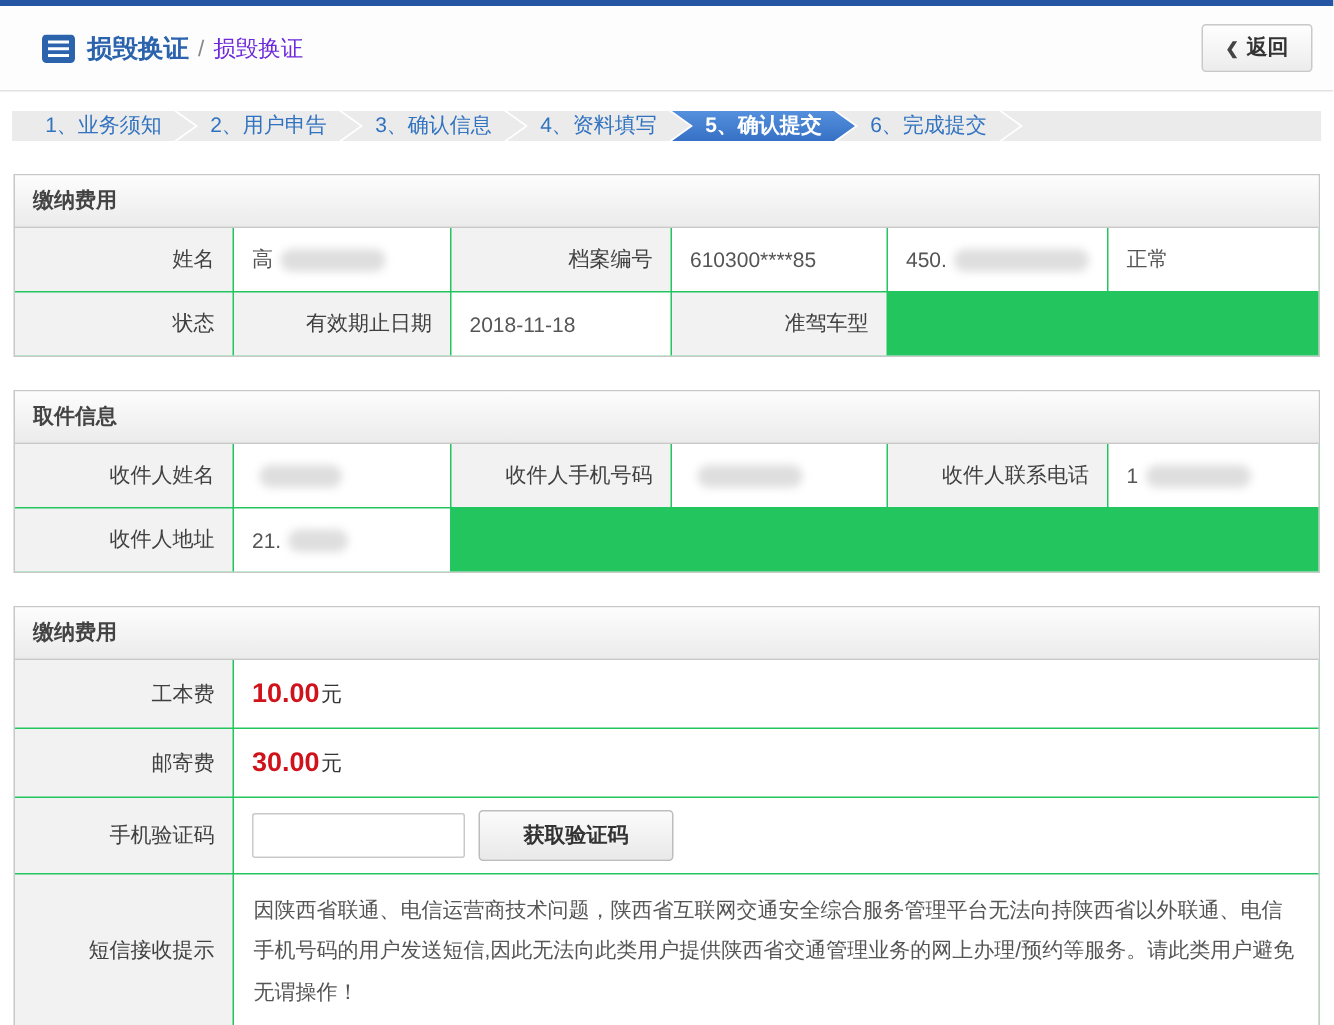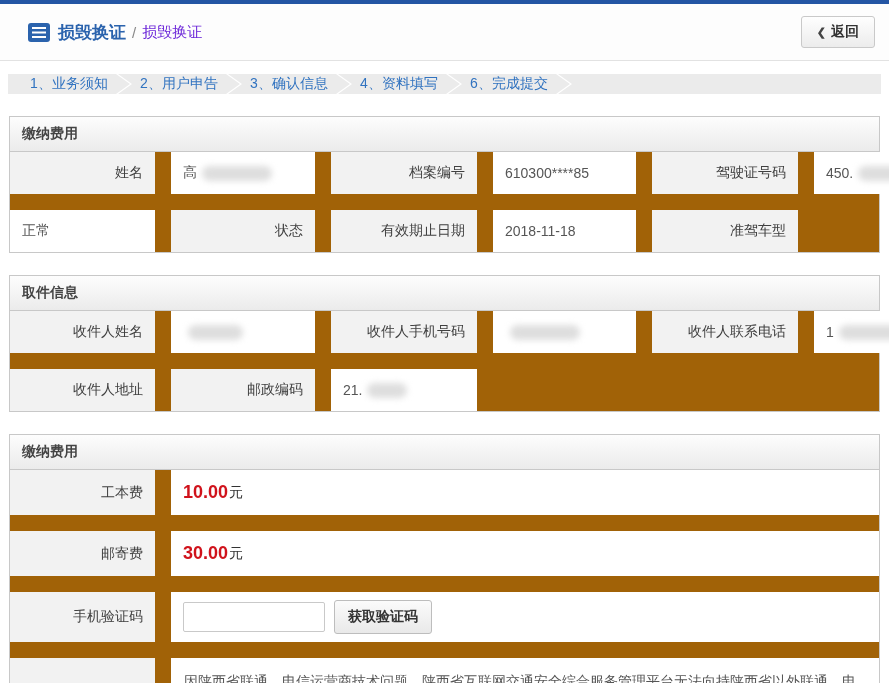--- a/index.html
+++ b/index.html
@@ -56,21 +56,21 @@
   }
 
   
   .panel { margin: 22px 9px 0 9px; border: 1px solid #c8c8c8; }
   .panel-title {
     padding: 8px 12px; font-weight: bold; color: #444; font-size: 14px;
     background: linear-gradient(#fdfdfd, #ebebeb);
     border-bottom: 1px solid #c8c8c8;
   }
   .grid {
-    display: grid; background: #a16207; gap: 16px;
+    display: grid; background: #22c55e; gap: 1px;
     grid-template-columns: 145px 144px 146px 143px 146px 1fr;
   }
   .cell { display: flex; align-items: center; min-height: 42px; padding: 8px 12px; }
   .cell.label { background: #f2f2f2; justify-content: flex-end; text-align: right; color: #404040; }
   .cell.value { background: #ffffff; color: #555; }
   .span3 { grid-column: span 3; }
   .span5 { grid-column: span 5; }
   .tall { min-height: 45px; }
 
   .blob {
@@ -84,21 +84,21 @@
   .fee-unit { color: #333; font-size: 14px; margin-left: 1px; }
 
   .code-input {
     width: 142px; height: 30px; border: 1px solid #c9c9c9; border-radius: 2px;
     padding: 0 8px; font-size: 14px; margin-right: 9px;
     font-family: "Liberation Sans", sans-serif;
   }
   .code-btn {
     background: linear-gradient(#fbfbfb, #e9e9e9);
     border: 1px solid #bdbdbd; border-radius: 3px;
-    padding: 7px 13px; font-size: 14px; font-weight: bold; color: #333;
+    padding: 7px 29px; font-size: 14px; font-weight: bold; color: #333;
     cursor: pointer; font-family: "Liberation Sans", sans-serif;
   }
   .notice-cell { line-height: 1.95; color: #d9534f; padding: 10px 14px 10px 13px; }
 </style>
 </head>
 <body>
 
 <div class="topbar"></div>
 
 <header class="header">
@@ -127,37 +127,39 @@
     </div>
   <div class="step">
       <span>2、用户申告</span>
     </div>
   <div class="step">
       <span>3、确认信息</span>
     </div>
   <div class="step">
       <span>4、资料填写</span>
     </div>
+  <div class="step active">
+      <span>5、确认提交</span>
+    </div>
   <div class="step">
       <span>6、完成提交</span>
     </div>
   <div class="step-filler"></div>
 </nav>
 
 <section class="panel">
   <div class="panel-title">缴纳费用</div>
   <div class="grid">
     <div class="cell label">姓名</div>
     <div class="cell value">
         <span>高</span>
         <span class="blob w70"></span>
       </div>
     <div class="cell label">档案编号</div>
     <div class="cell value">610300****85</div>
-    <div class="cell label">驾驶证号码</div>
     <div class="cell value">
         <span>450.</span>
         <span class="blob w95"></span>
       </div>
 
     <div class="cell value">正常</div>
     <div class="cell label">状态</div>
     <div class="cell label">有效期止日期</div>
     <div class="cell value">2018-11-18</div>
     <div class="cell label">准驾车型</div>
@@ -177,21 +179,20 @@
         <span></span>
         <span class="blob w70"></span>
       </div>
     <div class="cell label">收件人联系电话</div>
     <div class="cell value">
         <span>1</span>
         <span class="blob w70"></span>
       </div>
 
     <div class="cell label">收件人地址</div>
-    <div class="cell label">邮政编码</div>
     <div class="cell value">
         <span>21.</span>
         <span class="blob w40"></span>
       </div>
   </div>
 </section>
 
 <section class="panel">
   <div class="panel-title">缴纳费用</div>
   <div class="grid">

